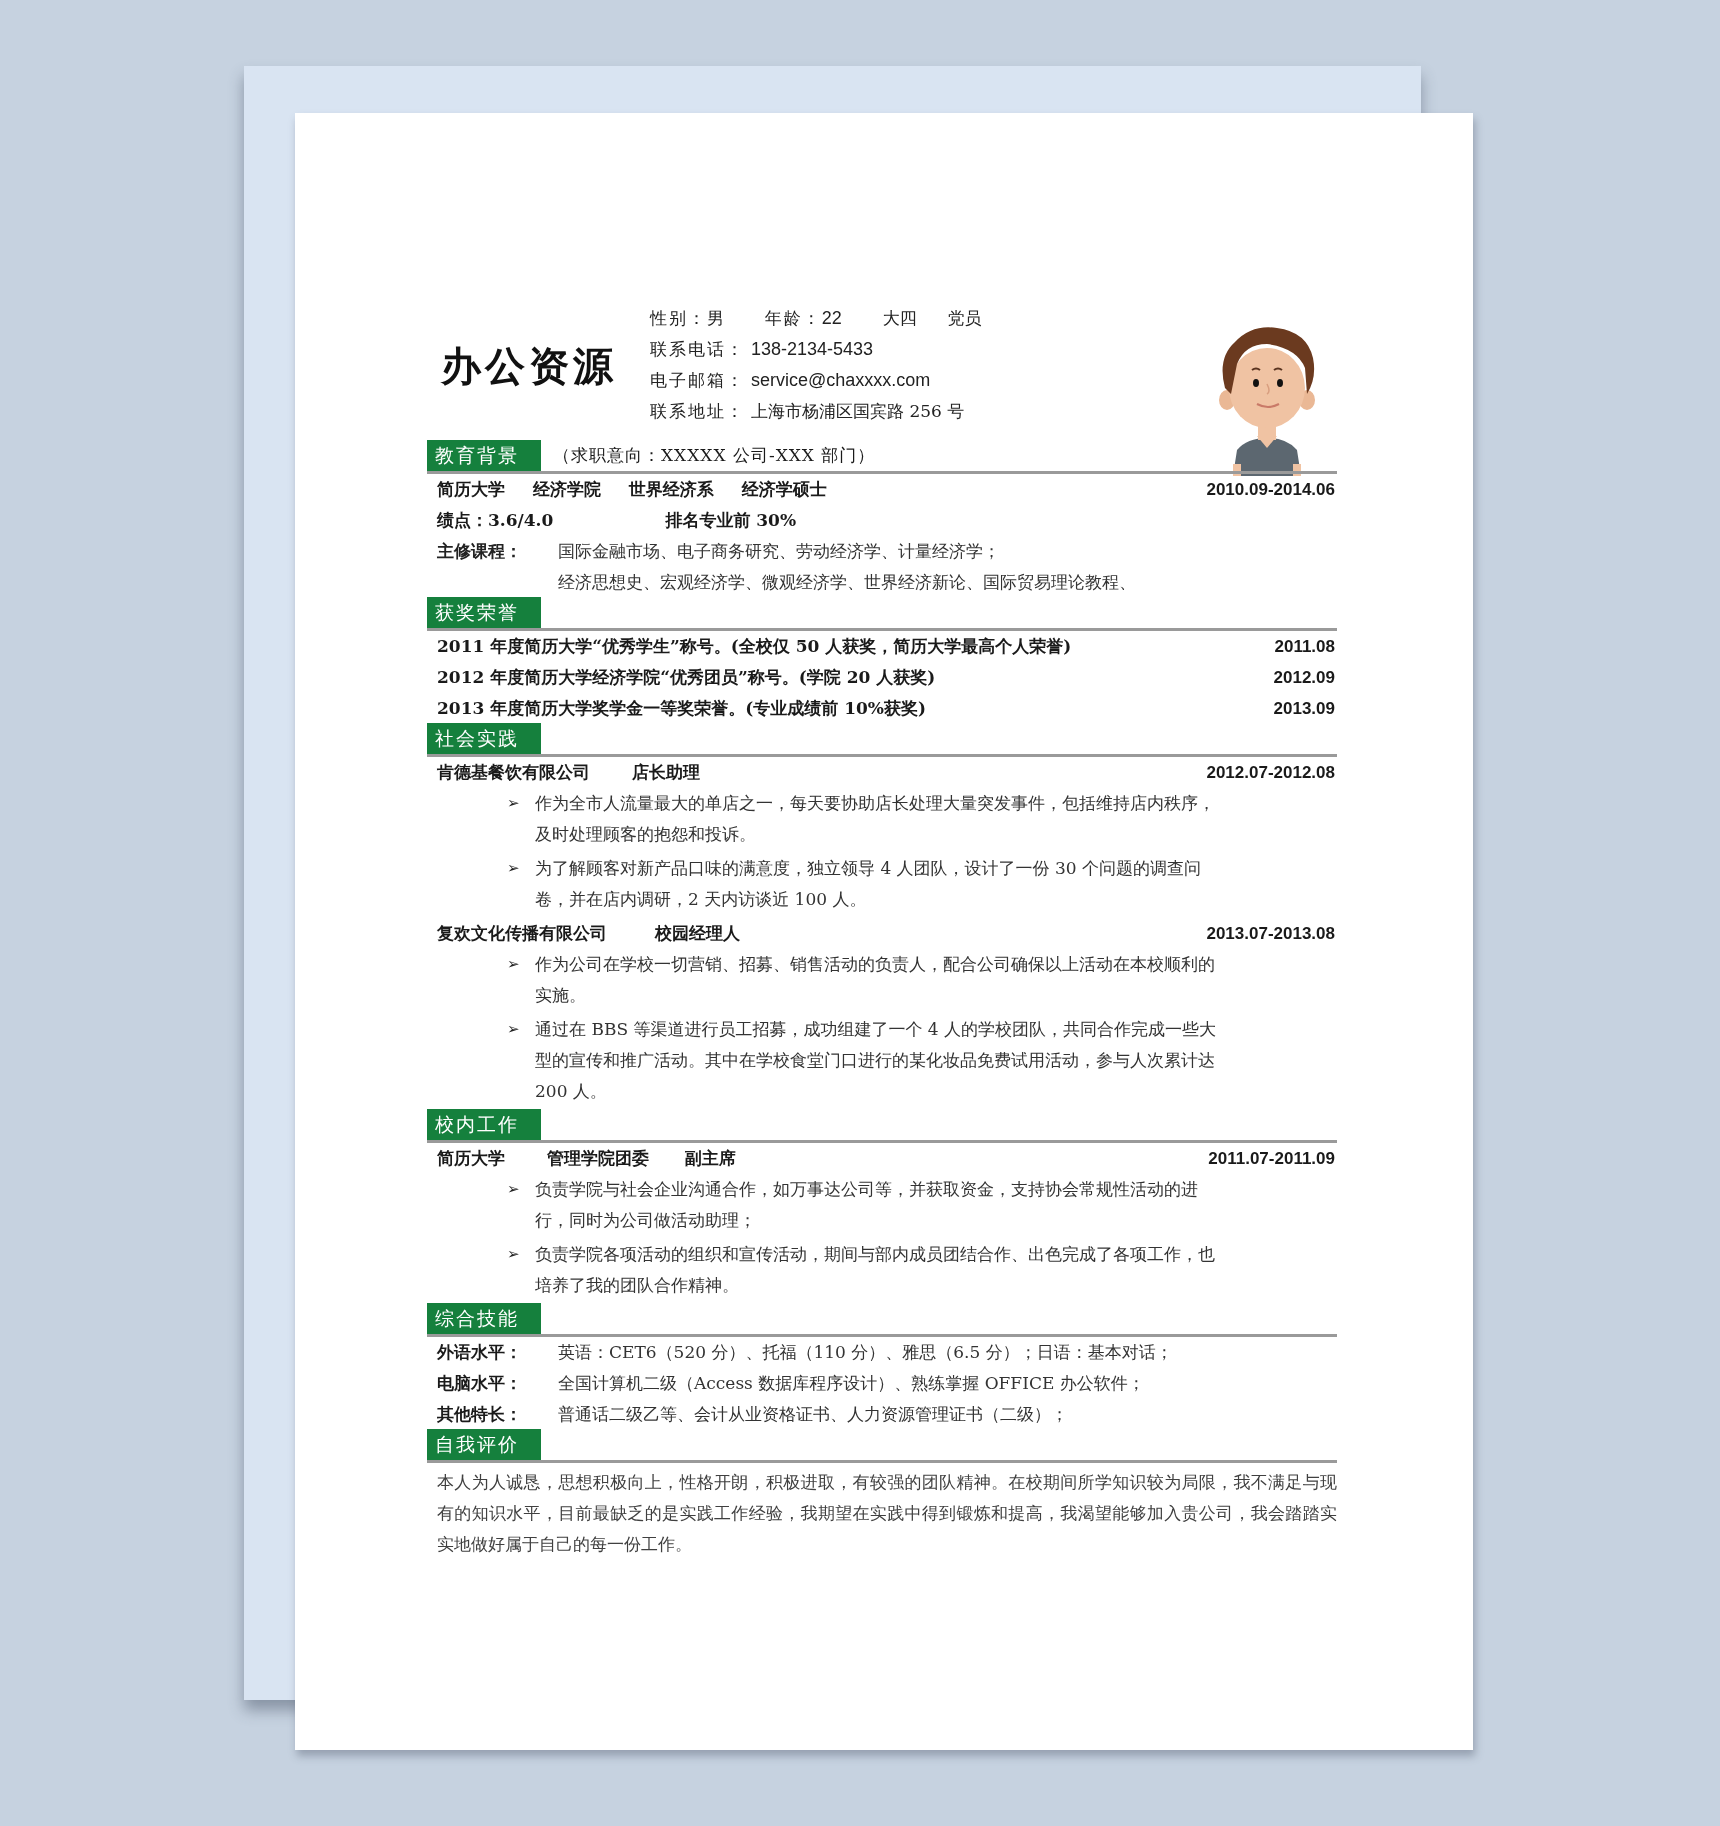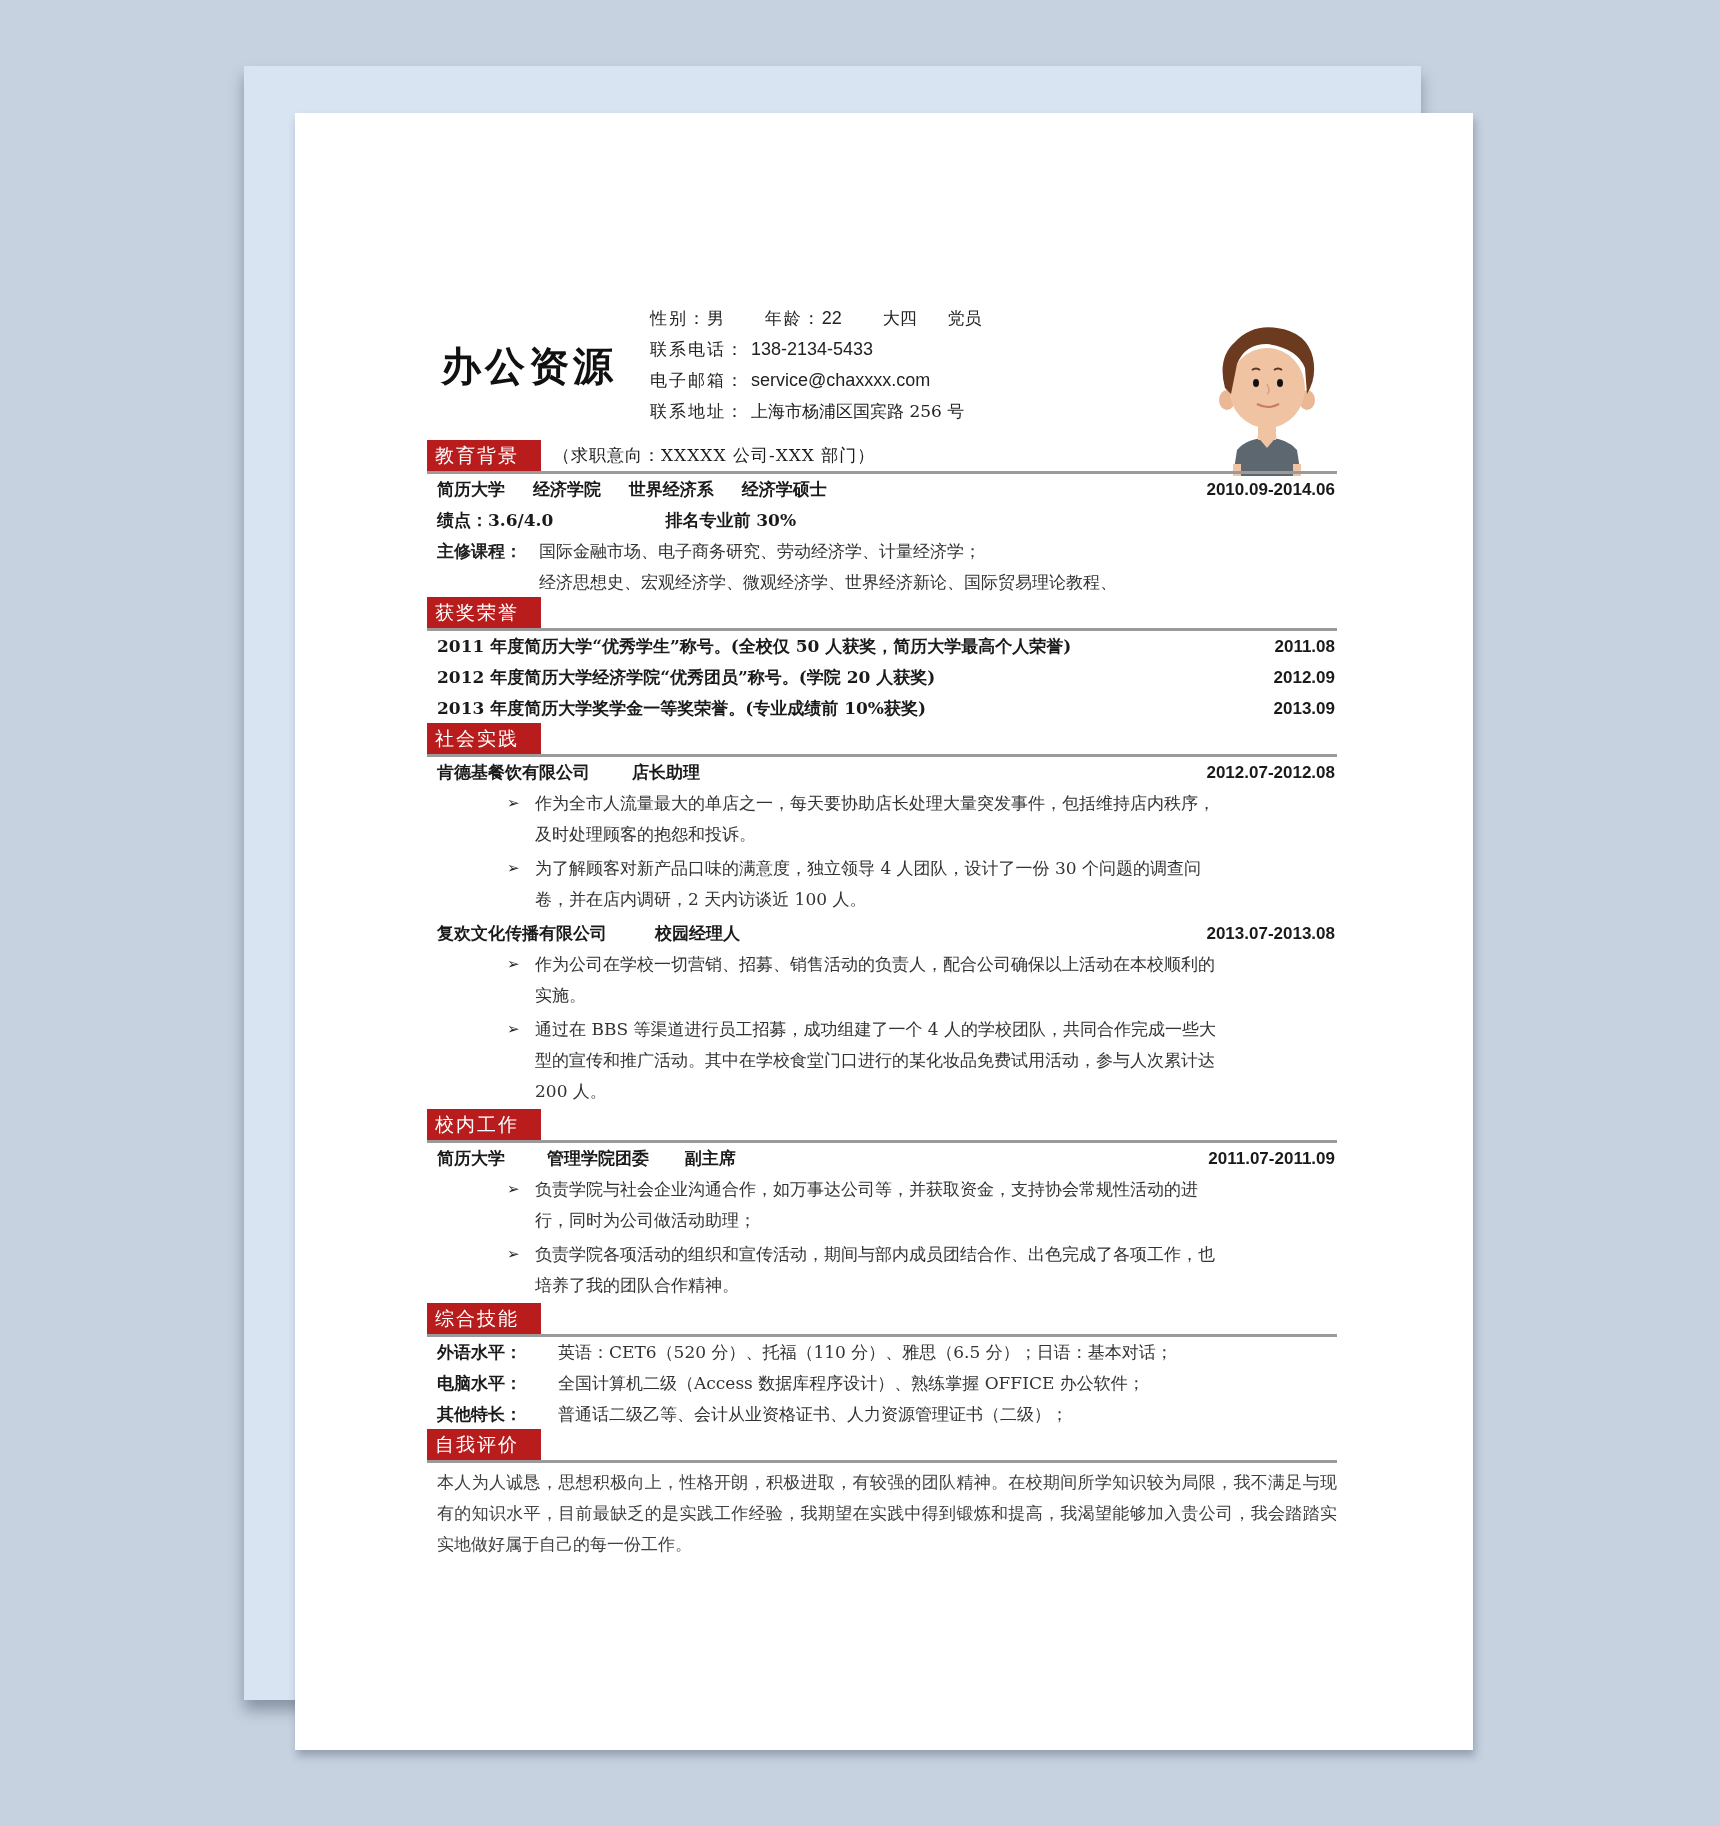--- a/index.html
+++ b/index.html
@@ -60,21 +60,21 @@
   }
   .section { position: relative; }
   .sec-head {
     position: relative;
     height: 33px;
     border-bottom: 3px solid #9a9a9a;
     display: flex;
     align-items: flex-end;
   }
   .sec-label {
-    background: #b91c1c;
+    background: #15803d;
     color: #fff;
     font-size: 19px;
     height: 31px;
     line-height: 31px;
     padding: 0 8px;
     width: 114px;
     letter-spacing: 2px;
     font-family: "DejaVu Sans", sans-serif;
   }
   .sec-note {
@@ -97,20 +97,21 @@
     font-family: "Liberation Sans", sans-serif;
     font-weight: bold;
     font-size: 17px;
   }
   .row .sp { display: inline-block; width: 22px; }
   .plain {
     font-size: 17px;
     line-height: 31px;
     padding-left: 10px;
     color: #333;
+    gap: 19px;
   }
   .course-line { display: flex; }
   .course-line .lbl { width: 102px; flex: none; font-weight: bold; color: #222; }
   .bullets { padding-left: 80px; width: 790px; }
   .bullet {
     display: flex;
     font-size: 17px;
     line-height: 31px;
     color: #333;
     margin-bottom: 3px;

